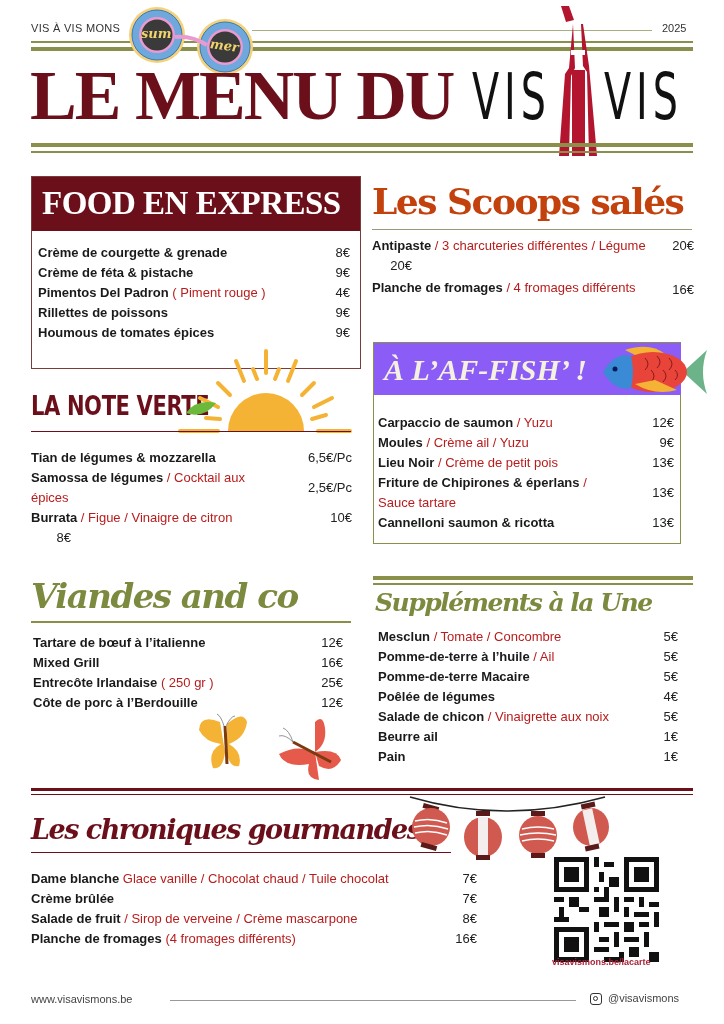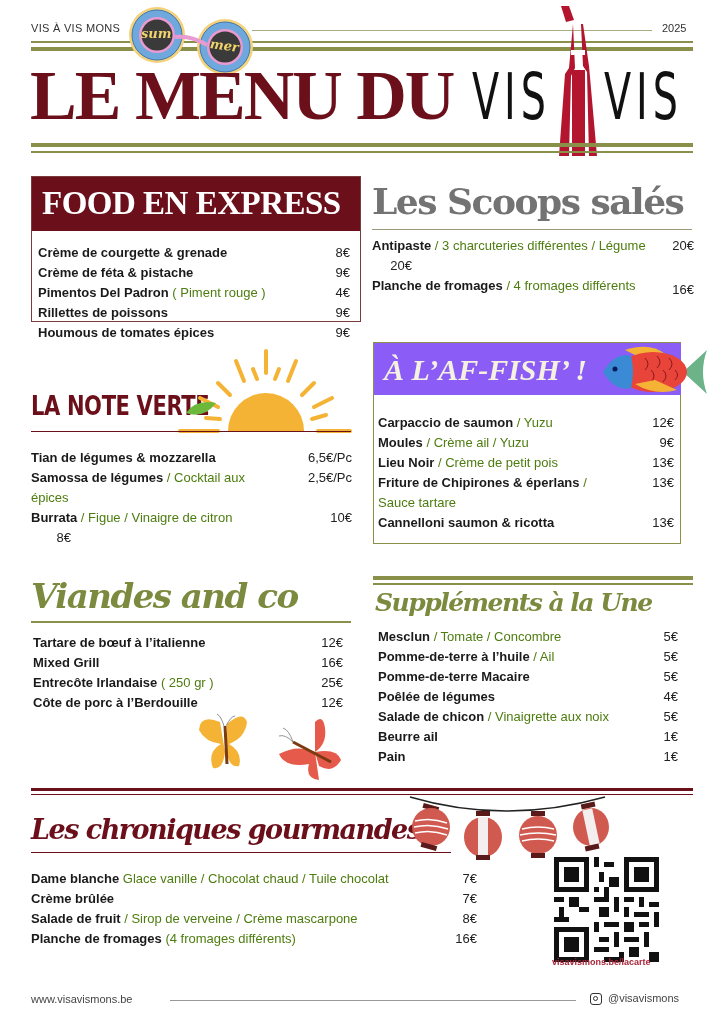--- a/index.html
+++ b/index.html
@@ -5,23 +5,23 @@
   *{box-sizing:border-box;margin:0;padding:0}
   html,body{width:724px;height:1024px;background:#fff;overflow:hidden}
   body{position:relative;font-family:"Liberation Sans",sans-serif;color:#1a1a1a}
   .abs{position:absolute}
   .maroon{color:#6b0f1a}
   .olive{color:#7b8a3e}
   .rule{position:absolute;height:0}
   .olive-thick{border-top:4px solid #8a8f4a}
   .olive-thin{border-top:2px solid #8a8f4a}
   .olive-hair{border-top:1px solid #a9ad82}
-  .item{display:flex;justify-content:space-between;align-items:flex-start;font-size:13px;line-height:20px}
+  .item{display:flex;justify-content:space-between;align-items:center;font-size:13px;line-height:20px}
   .item .name b{font-weight:bold}
-  .item .name span{font-weight:normal;color:#4d7c0f}
+  .item .name span{font-weight:normal;color:#b91c1c}
   .item .price{white-space:nowrap;text-align:right;min-width:40px;color:#222}
   .serif{font-family:"Liberation Serif","DejaVu Serif",serif}
   .sec-title-italic{font-family:"DejaVu Serif","Liberation Serif",serif;font-style:italic;font-weight:bold;letter-spacing:-1.5px}
 </style>
 </head>
 <body>
 
 <div class="abs" style="left:31px;top:22px;font-size:11px;letter-spacing:0.3px;color:#333">VIS À VIS MONS</div>
 <div class="abs" style="left:662px;top:22px;font-size:11px;color:#333">2025</div>
 <div class="rule olive-hair" style="left:252px;top:30px;width:400px"></div>
@@ -56,21 +56,21 @@
     <path d="M18,18 L14,62 L10,68 L4,150 L14,150 L16,70 L20,62 Z" fill="#b3142e"></path>
     <rect x="17" y="64" width="13" height="86" fill="#b3142e"></rect>
     <rect x="16" y="44" width="14" height="5" fill="#fff"></rect>
   </svg>
 </div>
 <div class="abs" style="left:604px;top:62px;font-family:'DejaVu Sans',sans-serif;font-size:64px;line-height:70px;letter-spacing:8px;color:#111;transform:scaleX(0.62);transform-origin:left">VIS</div>
 
 <div class="rule olive-thick" style="left:31px;top:143px;width:662px"></div>
 <div class="rule olive-thin" style="left:31px;top:151px;width:662px"></div>
 
-<div class="abs" style="left:31px;top:176px;width:330px;height:146px;border:1.5px solid #7a3b3b">
+<div class="abs" style="left:31px;top:176px;width:330px;height:193px;border:1.5px solid #7a3b3b">
   <div style="background:#6b0f1a;height:54px;padding:8px 0 0 10px">
     <span class="serif" style="color:#fff;font-size:33px;font-weight:bold;letter-spacing:-0.5px">FOOD EN EXPRESS</span>
   </div>
   <div style="padding:12px 10px 0 6px">
     <div class="item">
         <div class="name"><b>Crème de courgette &amp; grenade</b><span></span></div>
         <div class="price">8€</div>
       </div>
     <div class="item">
         <div class="name"><b>Crème de féta &amp; pistache</b><span></span></div>
@@ -84,21 +84,21 @@
         <div class="name"><b>Rillettes de poissons</b><span></span></div>
         <div class="price">9€</div>
       </div>
     <div class="item">
         <div class="name"><b>Houmous de tomates épices</b><span></span></div>
         <div class="price">9€</div>
       </div>
   </div>
 </div>
 
-<div class="abs sec-title-italic olive" style="left:372px;top:180px;font-size:36px;color:#737373;font-style:normal">Les Scoops salés</div>
+<div class="abs sec-title-italic olive" style="left:372px;top:180px;font-size:36px;color:#c2410c;font-style:normal">Les Scoops salés</div>
 <div class="rule" style="left:372px;top:229px;width:320px;border-top:1px solid #9a9a7a"></div>
 <div class="abs" style="left:372px;top:236px;width:322px">
   <div class="item">
       <div class="name"><b>Antipaste</b><span> / 3 charcuteries différentes / Légume</span></div>
       <div class="price">20€</div>
     </div>
   <div class="item">
       <div class="price">20€</div>
     </div>
   <div class="item">

